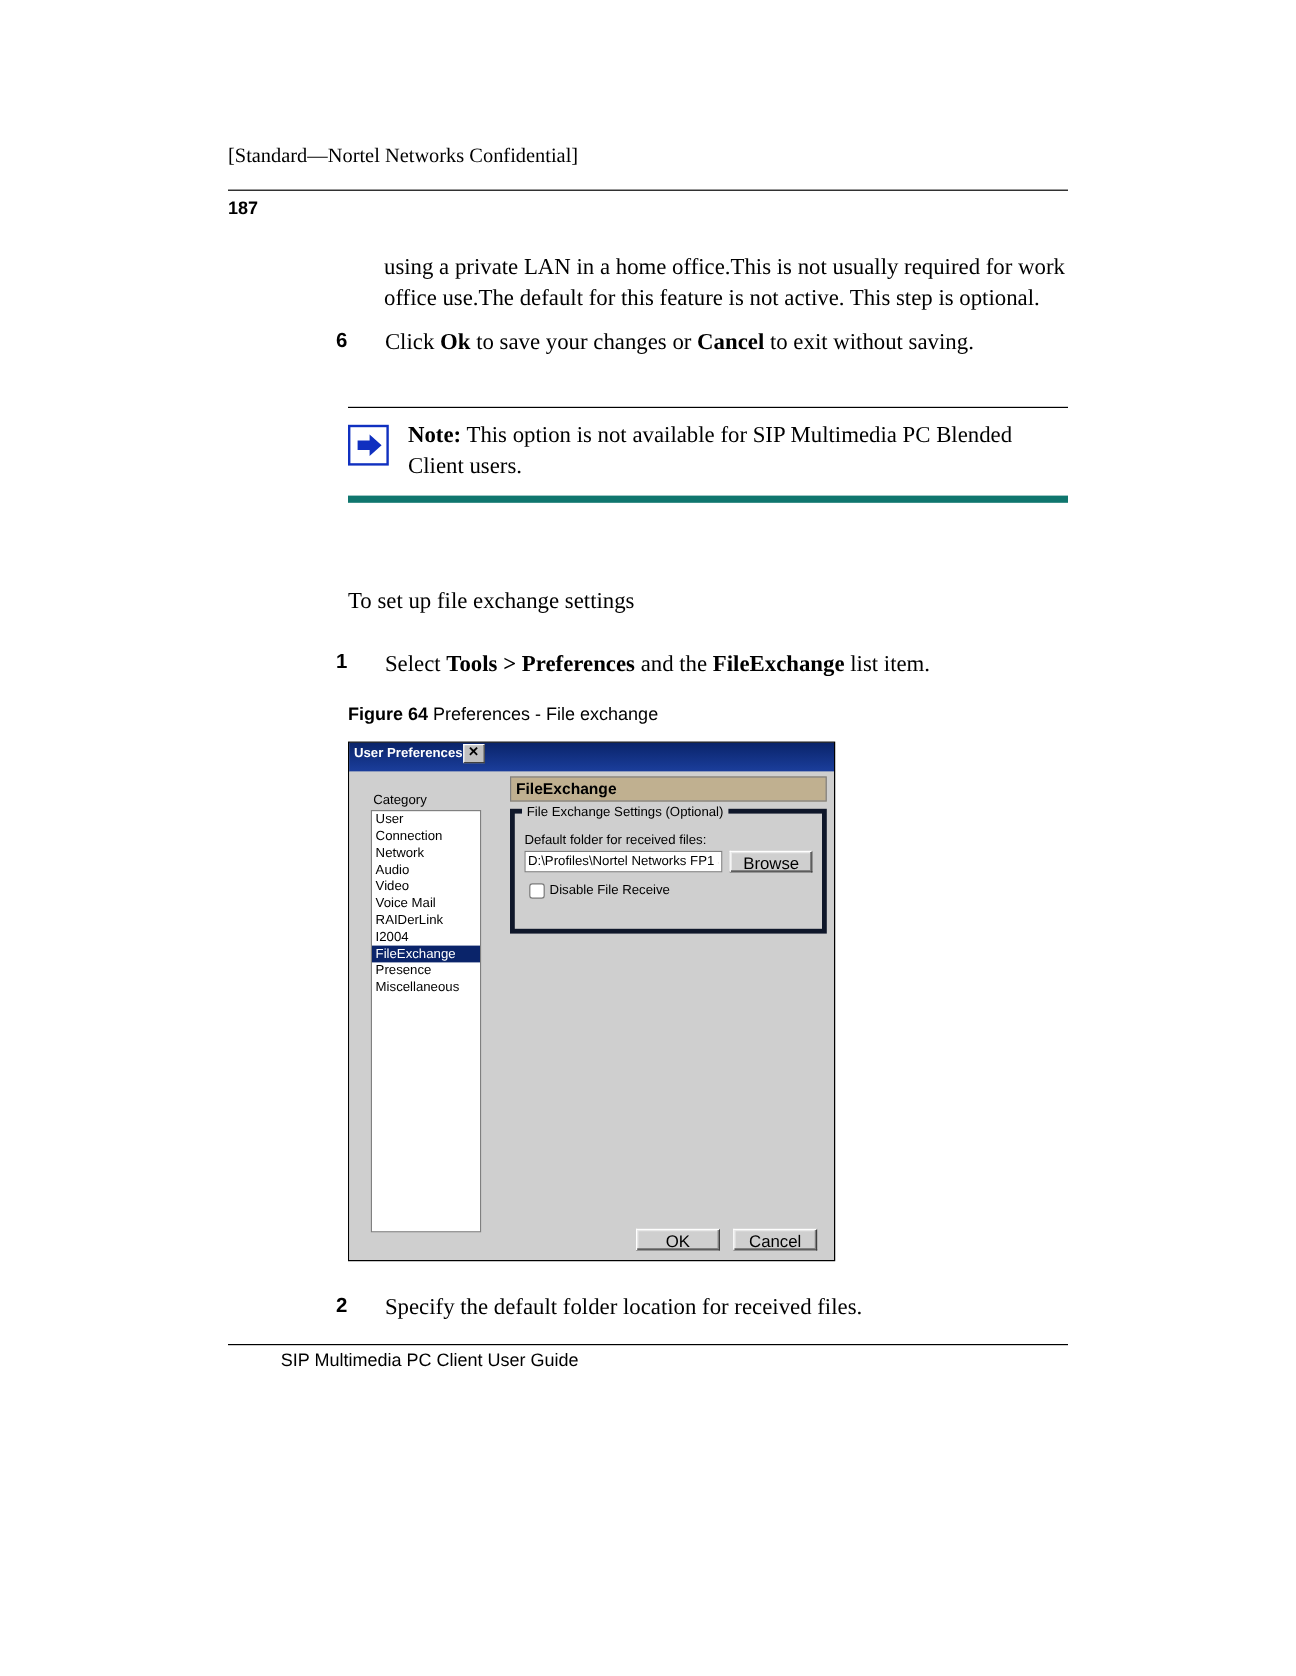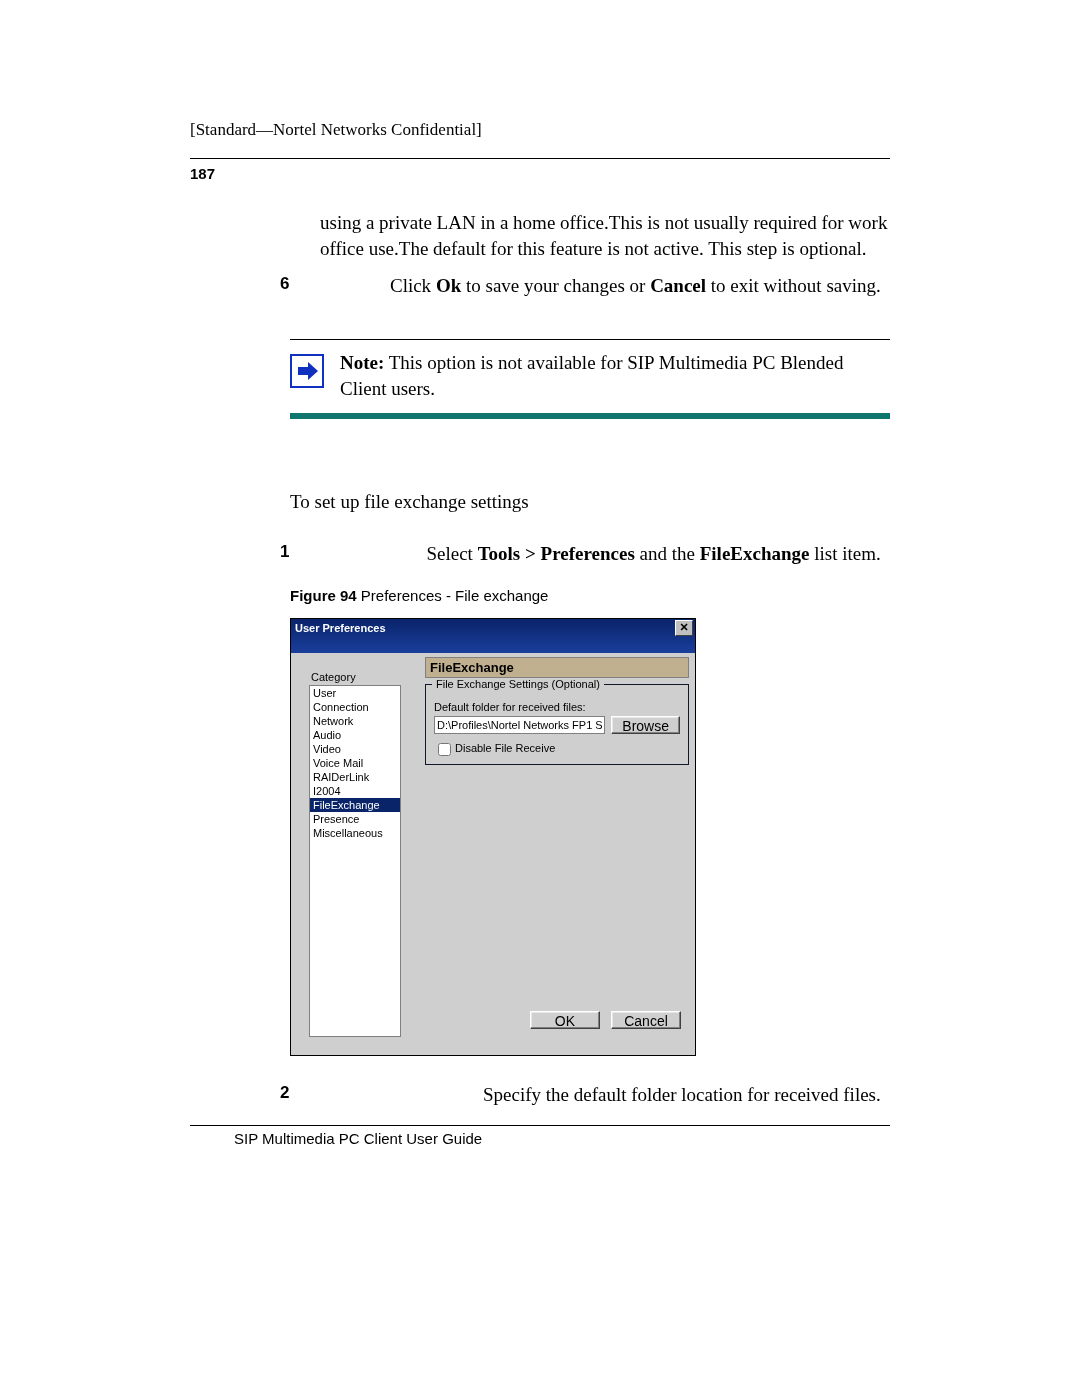--- a/index.html
+++ b/index.html
@@ -42,21 +42,21 @@
     line-height: 1.35;
   }
   .numitem .num {
     display: inline-block;
     width: 36px;
     font-family: Arial, Helvetica, sans-serif;
     font-weight: bold;
     font-size: 17px;
     vertical-align: top;
   }
-  .numitem .txt { display: inline-block; width: 560px; vertical-align: top; text-align: right; }
+  .numitem .txt { display: inline-block; width: 560px; vertical-align: top; }
   .b { font-weight: bold; }
   .note-box {
     margin-left: 100px;
     width: 600px;
     border-top: 1px solid #000;
     border-bottom: 6px solid #0f766e;
     padding: 10px 0 12px 0;
     margin-bottom: 72px;
   }
   .note-icon {
@@ -101,26 +101,26 @@
     width: 404px;
     border: 1px solid #000;
     font-family: Tahoma, Arial, sans-serif;
     font-size: 11px;
     background: #cfcfcf;
     margin-bottom: 26px;
   }
   .titlebar {
     background: linear-gradient(#0a246a, #1b3e9c);
     color: #fff;
-    height: 34px;
+    height: 24px;
     line-height: 18px;
     padding: 0 2px 0 4px;
     font-weight: bold;
     display: flex;
-    justify-content: space-between;
+    justify-content: flex-start;
   }
   .titlebar .closebtn {
     background: #c0c0c0;
     color: #000;
     width: 16px;
     height: 14px;
     line-height: 13px;
     text-align: center;
     font-family: Arial;
     font-weight: bold;
@@ -158,23 +158,23 @@
   }
   .panel-title {
     background: #c0b090;
     font-weight: bold;
     font-size: 13px;
     padding: 2px 4px;
     border: 1px solid #808080;
     margin-bottom: 6px;
   }
   .groupbox {
-    border: 1px solid #0f172a;
+    border: 4px solid #0f172a;
     position: relative;
-    padding: 16px 8px 5px 8px;
+    padding: 16px 8px 22px 8px;
     margin-bottom: 240px;
   }
   .grouplegend {
     position: absolute;
     top: -7px;
     left: 6px;
     background: #cfcfcf;
     padding: 0 4px;
     font-size: 11px;
   }
@@ -250,21 +250,21 @@
   <div class="lead">To set up file exchange settings</div>
 
   <div class="numitem" style="margin-bottom:20px;">
     <span class="num">1</span>
     <span class="txt">
       <span>Select </span><span class="b">Tools &gt; Preferences</span><span> and the </span><span class="b">FileExchange</span><span> list item.</span>
     </span>
   </div>
 
   <div class="figcap">
-    <span class="fb">Figure 94</span><span>   Preferences - File exchange</span>
+    <span class="fb">Figure 64</span><span>   Preferences - File exchange</span>
   </div>
 
   <div class="dialog">
     <div class="titlebar">
       <span>User Preferences</span>
       <span class="closebtn">✕</span>
     </div>
     <div class="dlgbody">
       <div class="catcol">
         <div class="catlabel">Category</div>

